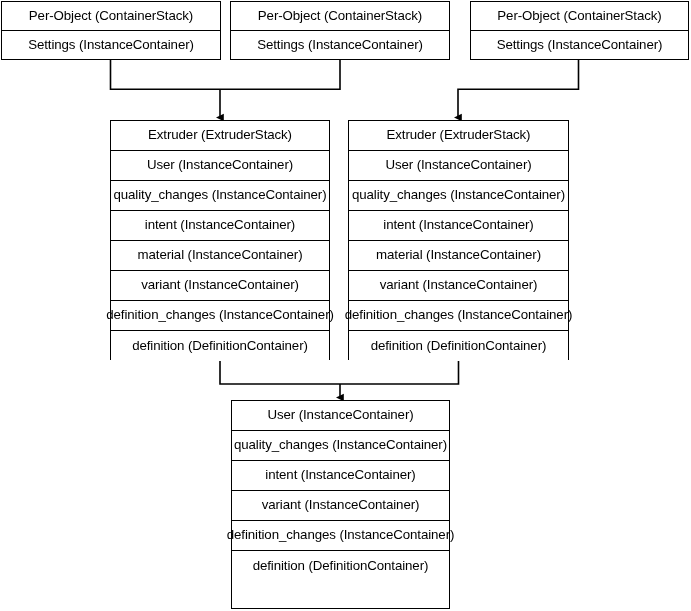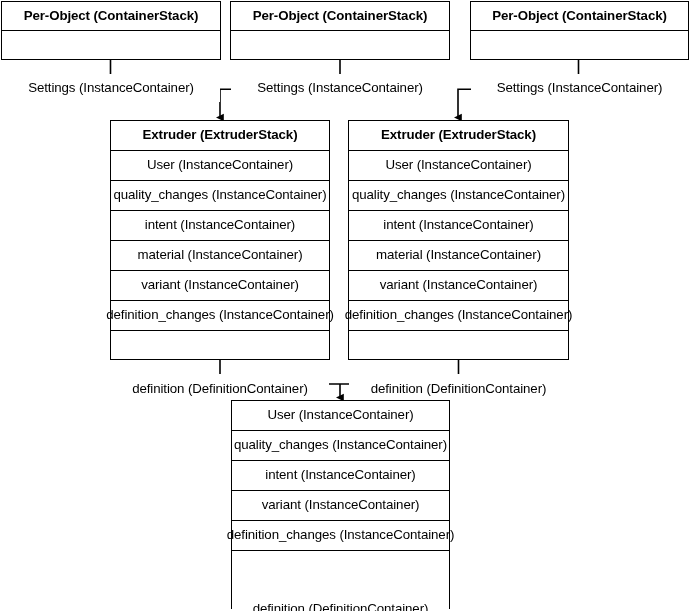--- a/index.html
+++ b/index.html
@@ -37,24 +37,23 @@
     color: #000000;
     font-size: 13.3px;
     line-height: 1.1;
     border-bottom: 1.6px solid #000000;
     background: #ffffff;
     white-space: nowrap;
     letter-spacing: -0.1px;
   }
   .stack .row:last-child {
     border-bottom: none;
-    margin-top: 43px;
   }
   .stack .row.header {
-    font-weight: bold;
+    font-weight: normal;
   }
 
   
   #wires {
     position: absolute;
     left: 0;
     top: 0;
     width: 691px;
     height: 611px;
     z-index: 1;

